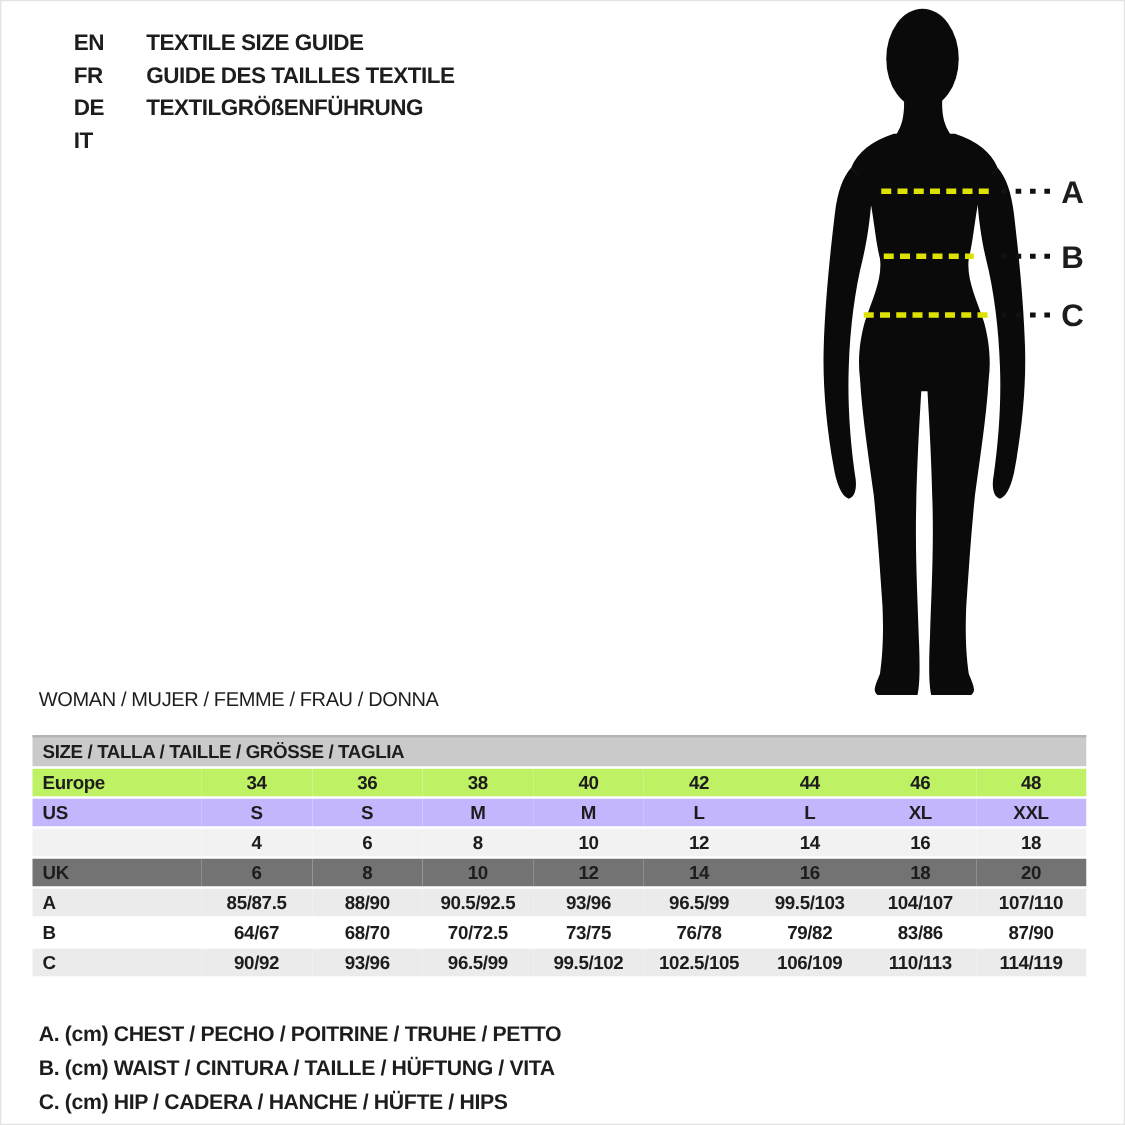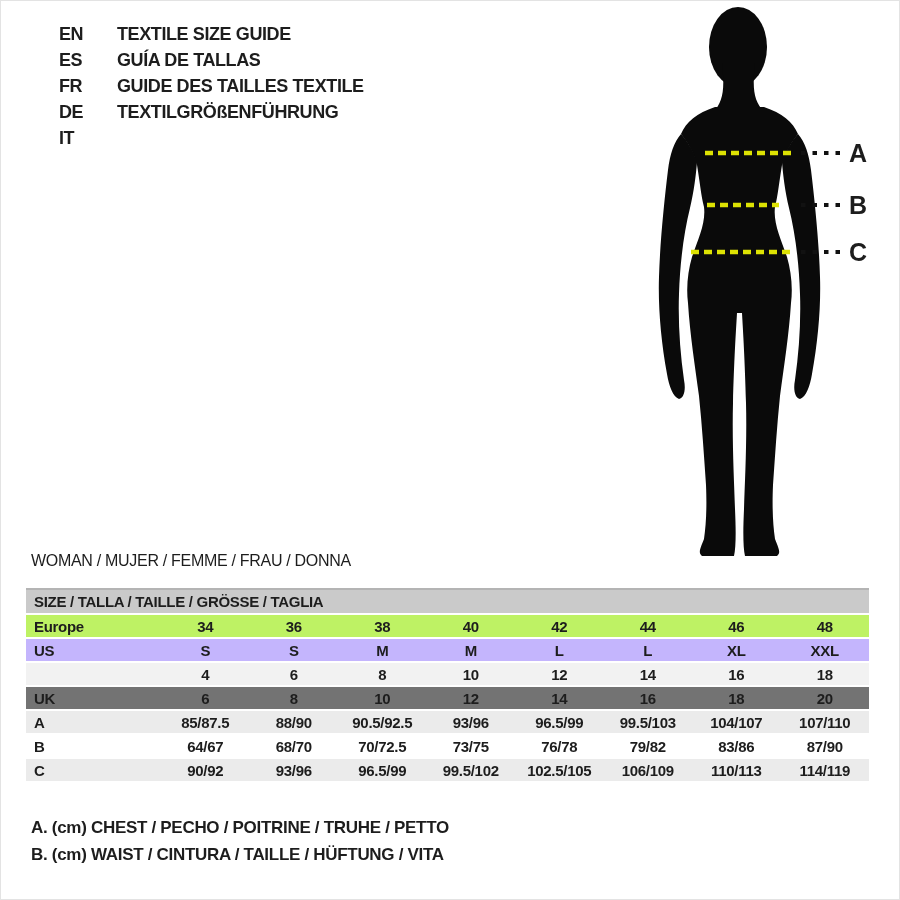--- a/index.html
+++ b/index.html
@@ -43,24 +43,20 @@
 </style>
 </head>
 <body>
 
 <div class="canvas">
 
   <div class="lang-list">
       <div class="lang-row">
         <span class="lang-code">EN</span>
         <span class="lang-label">TEXTILE SIZE GUIDE</span>
-      </div>
-      <div class="lang-row">
-        <span class="lang-code">ES</span>
-        <span class="lang-label">GUÍA DE TALLAS</span>
       </div>
       <div class="lang-row">
         <span class="lang-code">FR</span>
         <span class="lang-label">GUIDE DES TAILLES TEXTILE</span>
       </div>
       <div class="lang-row">
         <span class="lang-code">DE</span>
         <span class="lang-label">TEXTILGRÖßENFÜHRUNG</span>
       </div>
       <div class="lang-row">
@@ -203,15 +199,16 @@
           <td>106/109</td>
           <td>110/113</td>
           <td>114/119</td>
         </tr>
       </tbody>
   </table>
 
   <div class="legend">
       <div class="legend-item">A. (cm) CHEST / PECHO / POITRINE / TRUHE / PETTO</div>
       <div class="legend-item">B. (cm) WAIST / CINTURA / TAILLE / HÜFTUNG / VITA</div>
+      <div class="legend-item">C. (cm) HIP / CADERA / HANCHE / HÜFTE / HIPS</div>
     </div>
 
 </div>
 
 </body></html>

